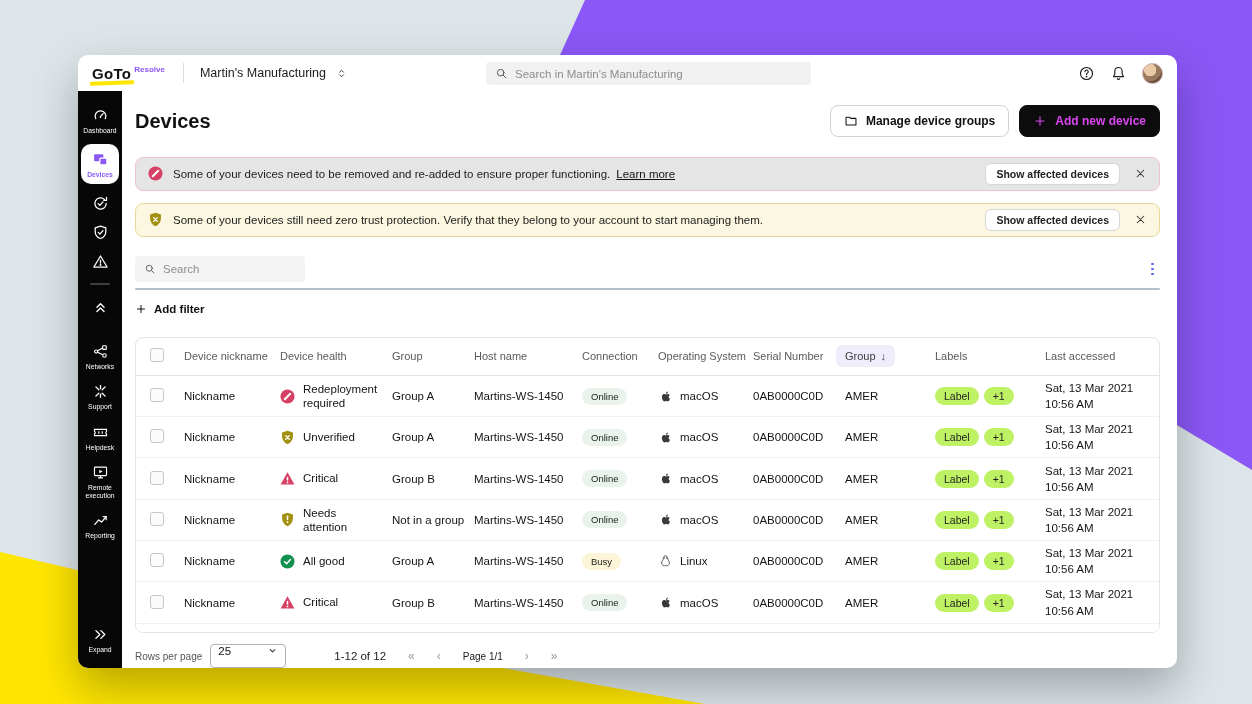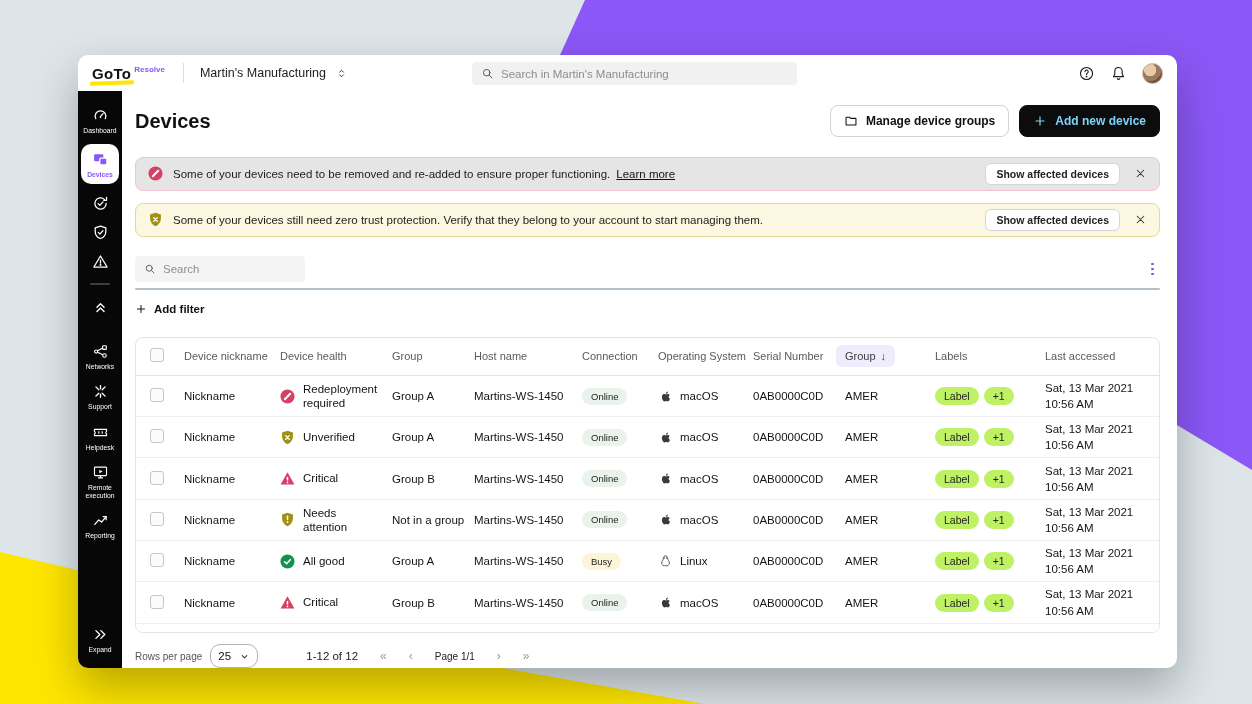--- a/index.html
+++ b/index.html
@@ -13,21 +13,21 @@
 
   
   .topbar{height:36px;display:flex;align-items:center;padding:0 14px;position:relative;flex:0 0 auto}
   .logo{display:flex;align-items:flex-start;cursor:pointer}
   .logo .goto{font-weight:bold;font-size:15px;letter-spacing:.3px;position:relative;color:#111}
   .logo .goto::after{content:"";position:absolute;left:-2px;right:-3px;bottom:-3px;height:3.5px;background:var(--c-yellow,#ffe600);transform:rotate(-2deg);border-radius:1px}
   .logo .resolve{color:var(--c-purple,#8b57f6);font-size:8px;font-weight:bold;margin:0 0 0 3px}
   .tb-divider{width:1px;height:20px;background:#ddd;margin:0 16px 0 18px}
   .org{display:flex;align-items:center;gap:9px;font-size:12.5px;color:#1c1c1c;cursor:pointer}
   .org .ic{width:13px;height:13px;color:#333}
-  .tb-search{position:absolute;left:394px;top:7px;width:325px;height:23px;background:#f1f1f1;border-radius:4px;display:flex;align-items:center;gap:7px;padding:0 9px}
+  .tb-search{position:absolute;left:408px;top:7px;width:325px;height:23px;background:#f1f1f1;border-radius:4px;display:flex;align-items:center;gap:7px;padding:0 9px}
   .tb-search .ic{width:13px;height:13px;color:#555;flex:0 0 auto}
   .tb-search input{border:none;background:transparent;outline:none;font-size:11.5px;color:#333;width:100%;font-family:inherit}
   .tb-search input::placeholder{color:#8d8d8d}
   .tb-right{margin-left:auto;display:flex;align-items:center;gap:15px}
   .tb-right .ic{width:17px;height:17px;color:#1c1c1c;cursor:pointer}
   .avatar{width:21px;height:21px;border-radius:50%;background:radial-gradient(circle at 38% 32%,#e8c9a8 0 35%,#9a7a5c 36% 62%,#6c5340 63% 100%);border:1px solid #caa;cursor:pointer}
 
   
   .frame{flex:1;display:flex;min-height:0}
 
@@ -43,21 +43,21 @@
   .sb-item[data-name="sidebar-item-networks"]{margin-top:16px}
   .sb-item[data-name="sidebar-item-expand"]{margin-top:auto}
 
   
   .content{flex:1;padding:12px 17px 0 13px;min-width:0;display:flex;flex-direction:column}
   .page-head{display:flex;align-items:center;margin:2px 0 20px}
   .page-head h1{font-size:20px;font-weight:bold;color:#111}
   .head-actions{margin-left:auto;display:flex;gap:10px}
   .btn{display:inline-flex;align-items:center;gap:8px;font-size:12px;font-weight:bold;border-radius:8px;padding:8px 13px;cursor:pointer;font-family:inherit}
   .btn.outline{background:#fff;border:1px solid #d2d2d2;color:#111}
-  .btn.dark{background:#0c0c0c;border:1px solid #0c0c0c;color:#7dd3fc}
+  .btn.dark{background:#0c0c0c;border:1px solid #0c0c0c;color:#d946ef}
   .btn .ic{width:14px;height:14px}
 
   .alert{display:flex;align-items:center;gap:10px;border-radius:8px;padding:5px 9px 5px 12px;font-size:11.5px;color:#1d1d1d;margin-bottom:12px;min-height:30px}
   .alert.pink{background:#e5e5e5;border:1px solid #f1c3d0}
   .alert.yellow{background:#fbf7e0;border:1px solid #e7d89a;margin-bottom:19px}
   .alert .aicon{width:15px;height:15px;flex:0 0 auto}
   .alert .aicon svg{width:100%;height:100%}
   .alert a{color:#111;font-weight:normal;text-decoration:underline;margin-left:6px;cursor:pointer}
   .alert .sp{flex:1}
   .alert-btn{background:#fff;border:1px solid #d6d6d6;border-radius:6px;padding:4px 10px;font-size:10.5px;font-weight:bold;color:#222;cursor:pointer;white-space:nowrap;font-family:inherit}
@@ -93,21 +93,21 @@
   .badge.busy{background:var(--c-busy,#fcf5d8)}
   .oscell{display:flex;align-items:center;gap:7px}
   .osicon{width:15px;height:15px;color:#3a3a3a;flex:0 0 auto}
   .osicon svg{width:100%;height:100%;display:block}
   .pill{display:inline-block;padding:3px 9px;border-radius:10px;background:#bef264;font-size:10.5px;margin-right:5px;color:#222;cursor:pointer}
   .date div{line-height:1.4}
 
   
   .pagination{display:flex;align-items:center;margin-top:11px;font-size:11px;color:#4c4c4c}
   .pg-label{font-size:10px;color:#555;margin-right:8px}
-  .pg-select{display:inline-flex;align-items:center;justify-content:space-between;width:48px;height:24px;border:1px solid #b3b3b3;border-radius:10px;padding:0 7px;font-size:11.5px;color:#111;cursor:pointer;background:#fff}
+  .pg-select{display:inline-flex;align-items:flex-start;justify-content:space-between;width:76px;height:24px;border:1px solid #b3b3b3;border-radius:4px;padding:0 7px;font-size:11.5px;color:#111;cursor:pointer;background:#fff}
   .pg-chev{width:11px;height:11px;color:#333}
   .pg-range{margin-left:48px;font-size:11.5px;color:#222}
   .pg-arrow{color:#9a9a9a;font-size:12px;margin-left:22px;cursor:pointer}
   .pg-page{margin-left:22px;font-size:10px;color:#222}
   .ic svg{width:100%;height:100%;display:block}
 </style>
 </head>
 <body>
 
 <div class="shape purple" data-name="background-purple-shape"></div>

